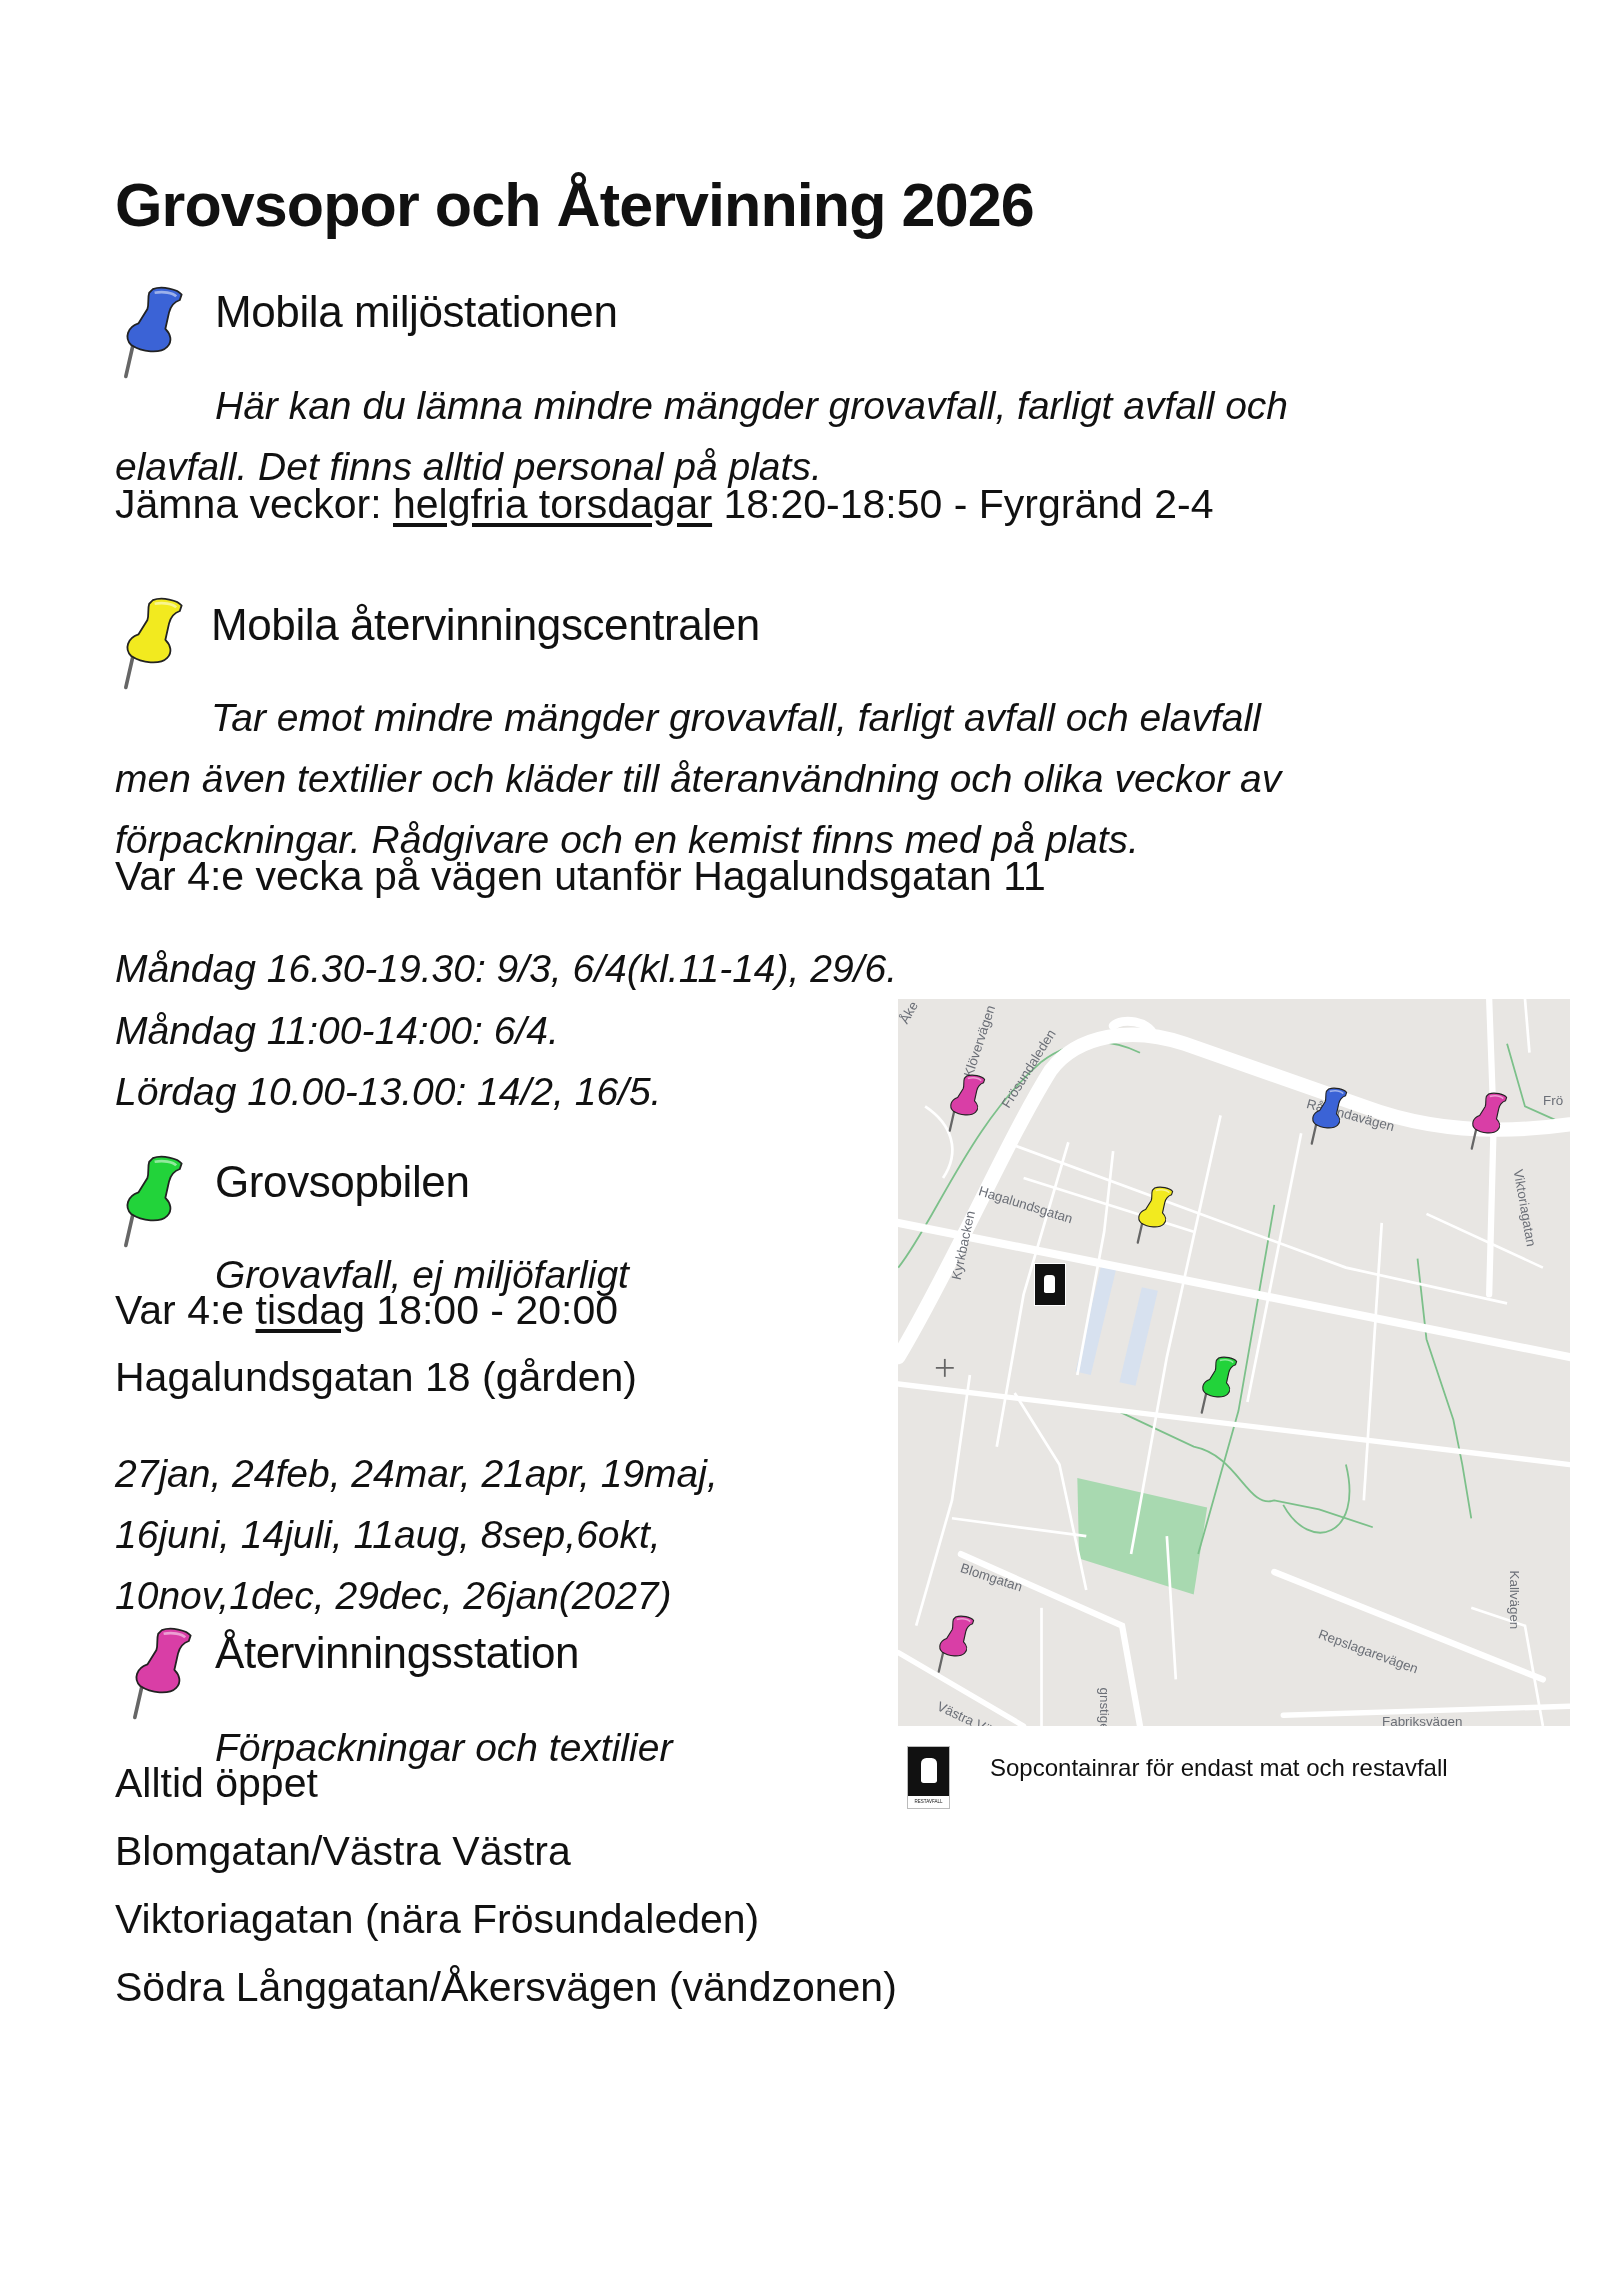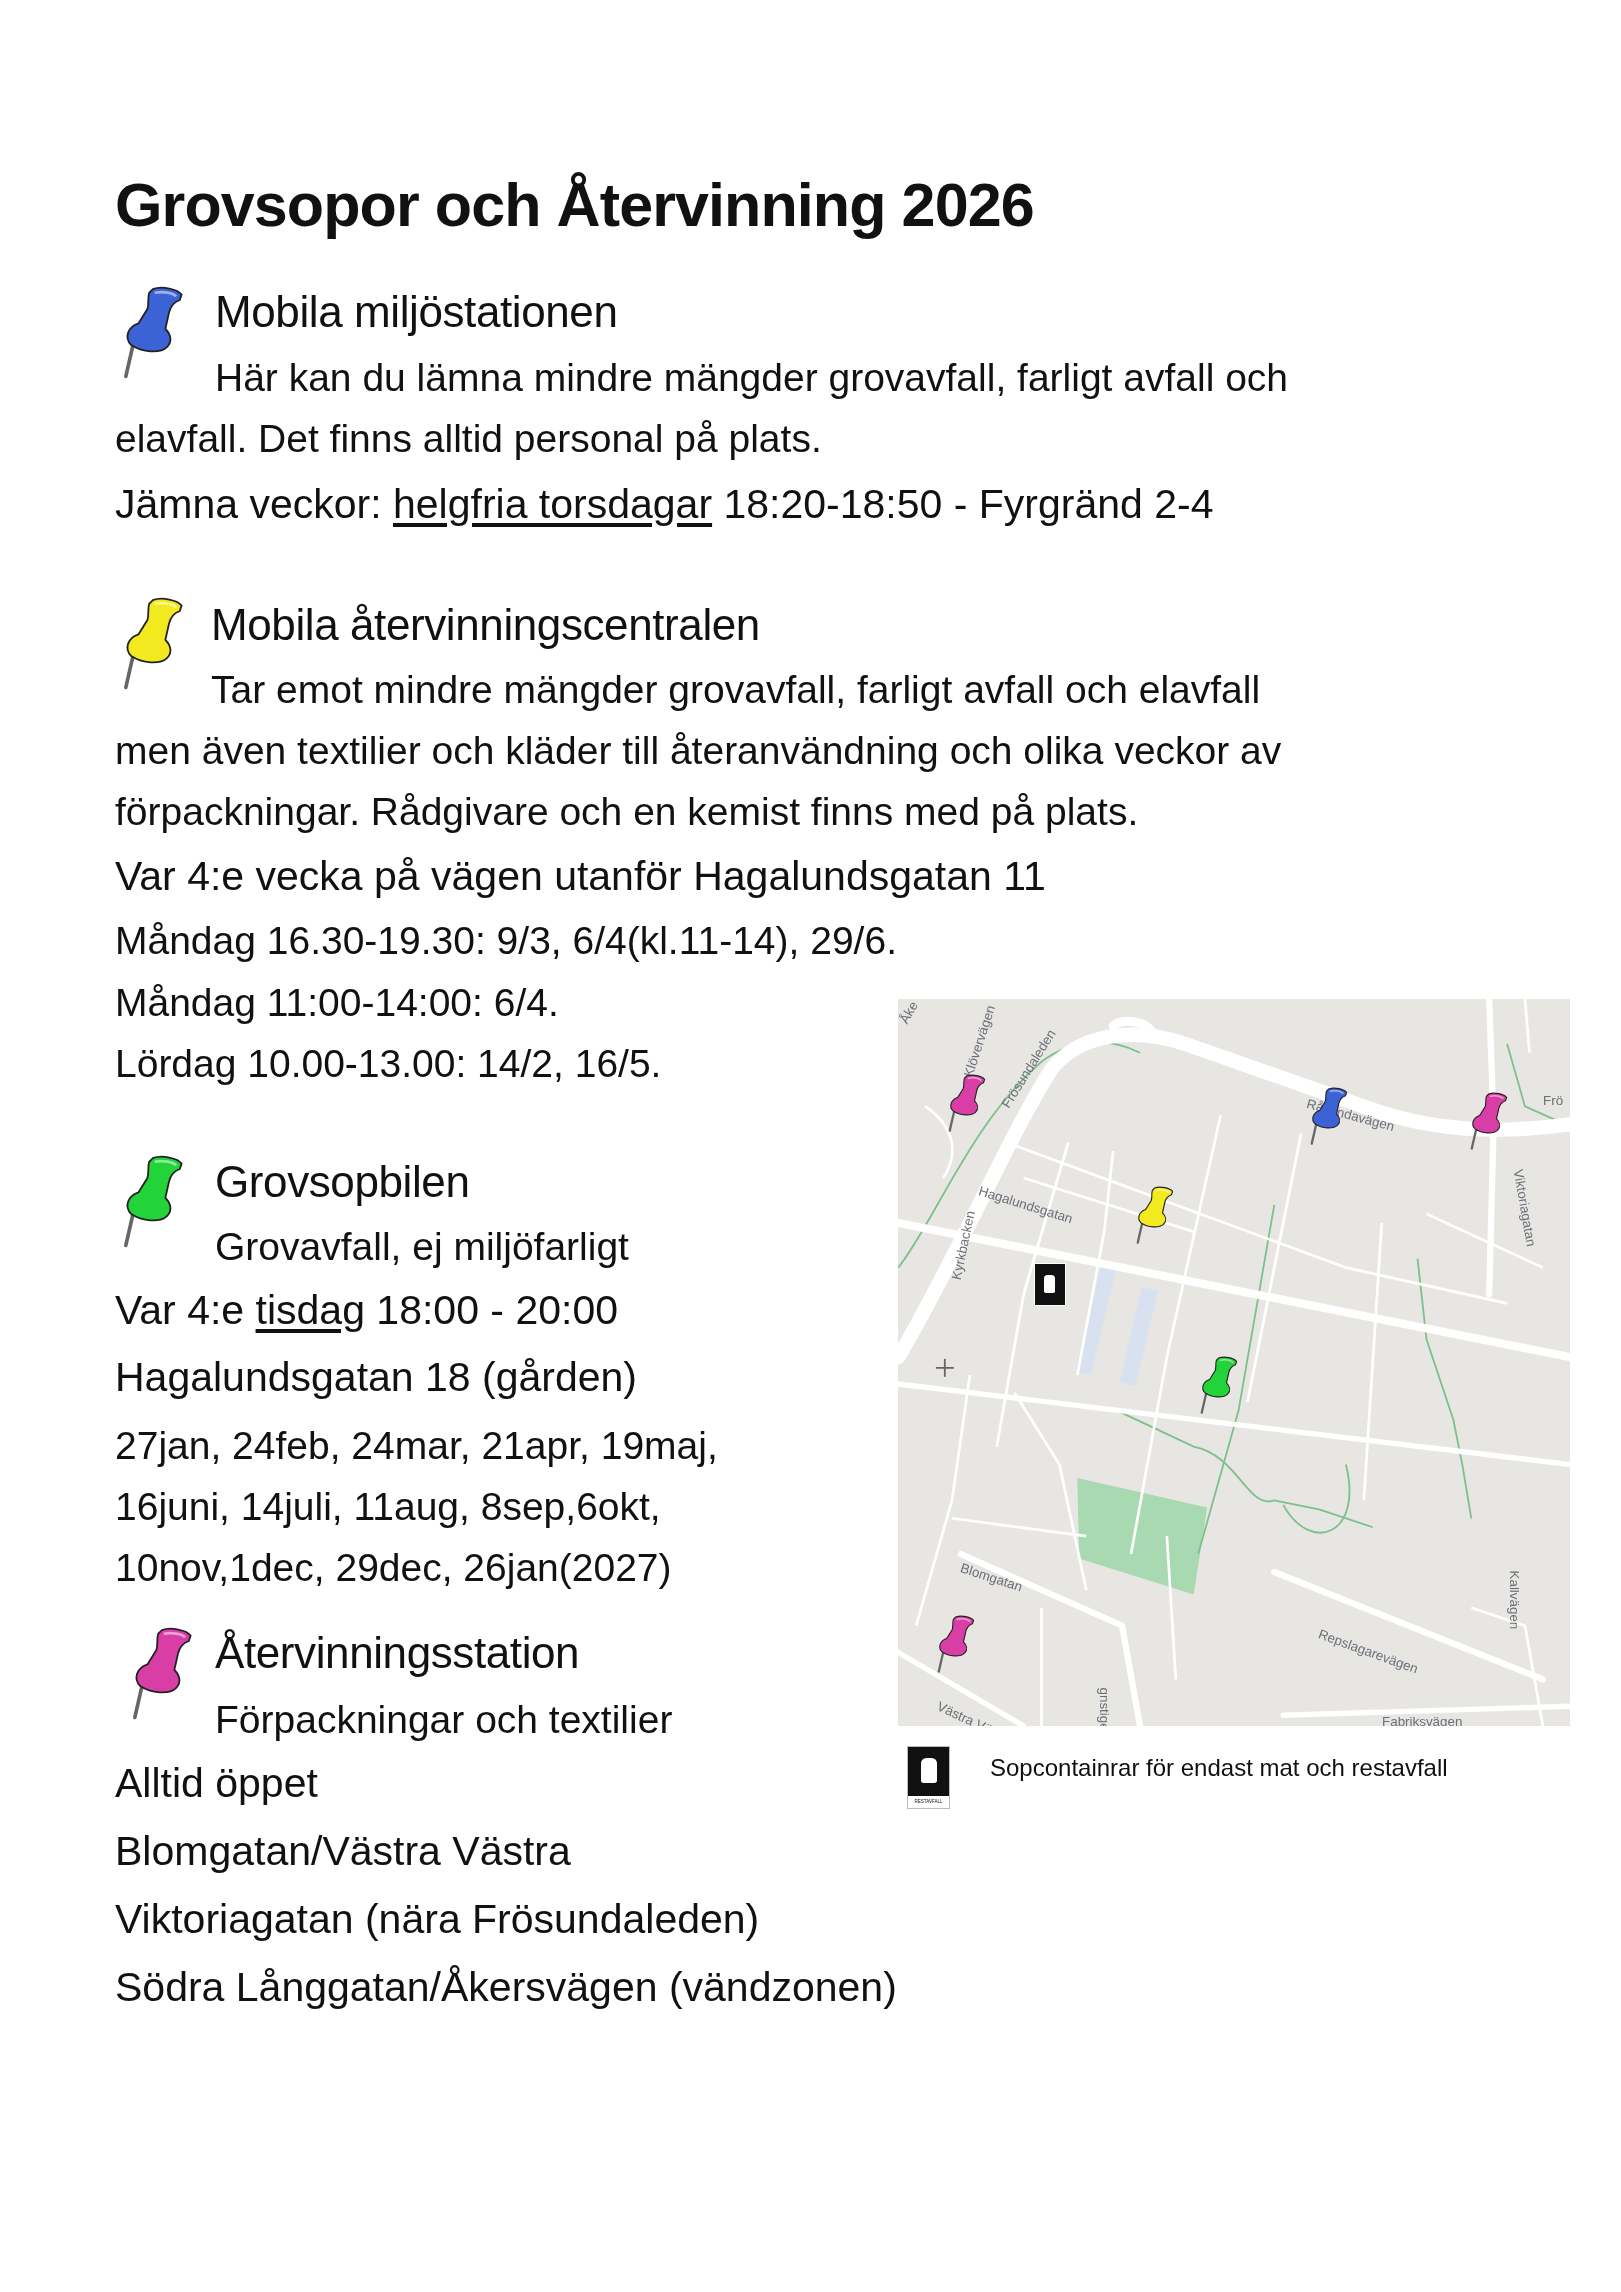--- a/index.html
+++ b/index.html
@@ -1,20 +1,20 @@
 <!DOCTYPE html>
 <html style="font-size:14.3px"><head>
 <meta charset="utf-8">
 <style>
   html, body { margin:0; padding:0; background:#ffffff; }
   body { width:1621px; height:2293px; position:relative; overflow:hidden; font-family:"Liberation Sans", sans-serif; color:#111; }
   .abs { position:absolute; }
   .title { left:115px; top:170px; font-size:61px; font-weight:bold; letter-spacing:-0.9px; white-space:nowrap; }
   .h2 { font-size:44px; font-weight:normal; white-space:nowrap; letter-spacing:-0.4px; }
-  .it { font-size:39px; white-space:nowrap; }
+  .it { font-style:italic; font-size:39px; white-space:nowrap;margin-top:28px; }
   .big { font-size:41px; white-space:nowrap; }
   .u { text-decoration:underline; text-underline-offset:5.4px; }
   .pin { position:absolute; width:72px; height:99px; }
   .map { left:898px; top:999px; width:672px; height:727px; background:#e8e6e3; overflow:hidden; }
   .map svg { position:absolute; left:0; top:0; }
   .maplbl { position:absolute; font-size:13.4px; color:#6b6f77; white-space:nowrap; transform-origin:left center; }
   .legend-icon { left:907px; top:1746px; width:43px; height:63px; }
   .legend-text { left:990px; top:1754px; font-size:24px; white-space:nowrap; }
 </style>
 </head>

